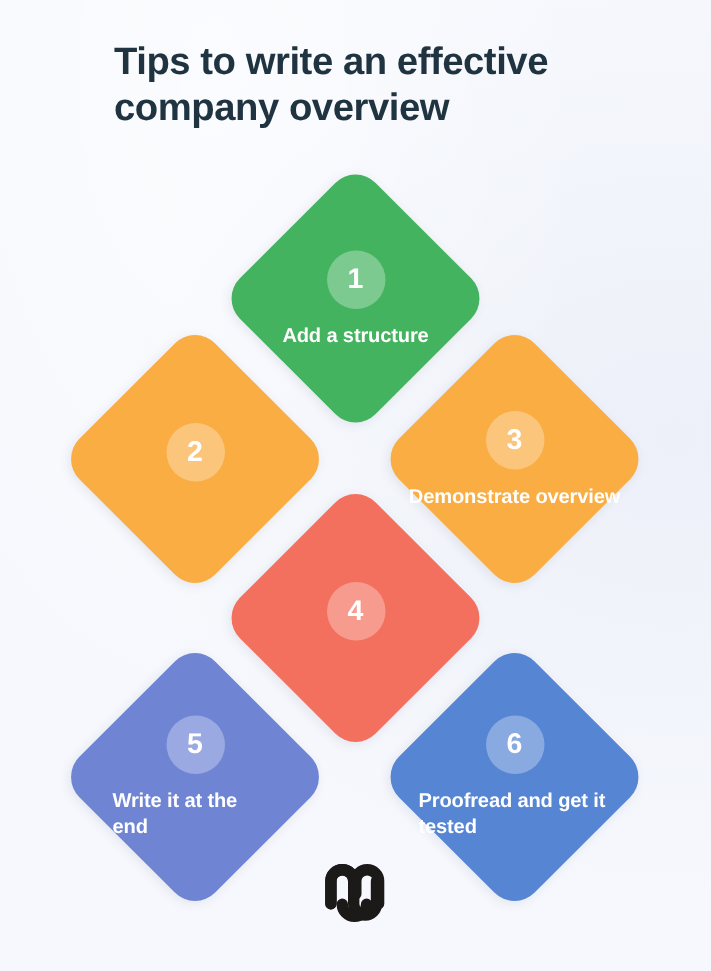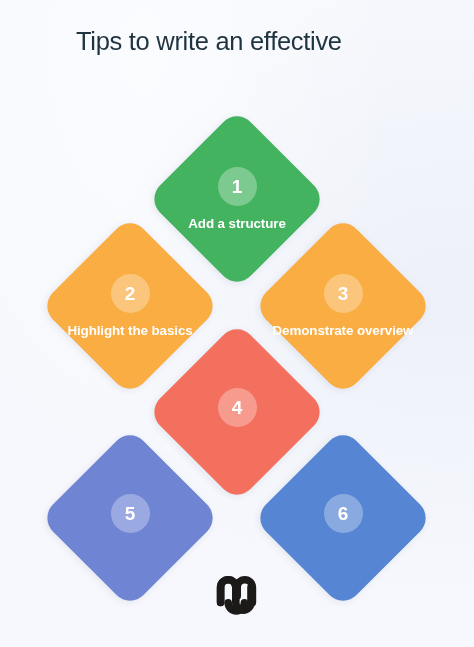--- a/index.html
+++ b/index.html
@@ -36,21 +36,21 @@
   #title-block {
     position: absolute;
     left: 76px;
     top: 26px;
     width: 340px;
     z-index: 5;
   }
   .title-line {
     font-size: 25.5px;
     line-height: 31px;
-    font-weight: normal;
+    font-weight: bold;
     color: #1f3440;
     letter-spacing: -0.3px;
     white-space: nowrap;
   }
 
   
   .diamond {
     position: absolute;
     width: 128px;
     height: 128px;
@@ -119,39 +119,39 @@
     z-index: 6;
   }
 </style>
 </head>
 <body style="background: rgb(246, 248, 253);">
 
 <div id="canvas" style="background: rgb(246, 248, 253);">
 
   <div id="title-block">
     <div class="title-line" style="color: rgb(31, 52, 64);">Tips to write an effective</div>
+    <div class="title-line" style="color: rgb(31, 52, 64);">company overview</div>
   </div>
 
   <div class="diamond-wrap" style="left:145px; top:107px;">
     <div class="diamond diamond-pos" style="background: rgb(68, 179, 95);"></div>
     <div class="diamond-content">
       <div class="num-circle">
         <span>1</span>
       </div>
       <div class="card-label">Add a structure</div>
     </div>
   </div>
 
   <div class="diamond-wrap" style="left:38px; top:214px;">
     <div class="diamond diamond-pos" style="background: rgb(249, 173, 67);"></div>
     <div class="diamond-content">
       <div class="num-circle">
         <span>2</span>
       </div>
-      <div class="card-label">Highlight the basics</div>
     </div>
   </div>
 
   <div class="diamond-wrap" style="left:251px; top:214px;">
     <div class="diamond diamond-pos" style="background: rgb(249, 173, 67);"></div>
     <div class="diamond-content">
       <div class="num-circle">
         <span>3</span>
       </div>
       <div class="card-label">Demonstrate overview</div>
@@ -166,29 +166,31 @@
       </div>
     </div>
   </div>
 
   <div class="diamond-wrap" style="left:38px; top:426px;">
     <div class="diamond diamond-pos" style="background: rgb(111, 133, 212);"></div>
     <div class="diamond-content">
       <div class="num-circle">
         <span>5</span>
       </div>
+      <div class="card-label" style="max-width:110px;">Write it at the end</div>
     </div>
   </div>
 
   <div class="diamond-wrap" style="left:251px; top:426px;">
     <div class="diamond diamond-pos" style="background: rgb(86, 133, 212);"></div>
     <div class="diamond-content">
       <div class="num-circle">
         <span>6</span>
       </div>
+      <div class="card-label" style="max-width:128px;">Proofread and get it tested</div>
     </div>
   </div>
 
   <div id="logo">
     <svg viewBox="0 0 48 48" width="48" height="48" aria-hidden="true">
       <g fill="none" stroke-linecap="round" stroke-width="7.6" stroke="#1c1a19">
         <path d="M7.6 34.5 V19.4 a7.6 7.6 0 0 1 15.2 0 V34.5 a7.6 7.6 0 0 0 15.2 0 V19.4" stroke-linejoin="round"></path>
         <path d="M7.6 34.5 V19.4 a7.6 7.6 0 0 1 15.2 0 V28"></path>
         <path d="M24.2 28 V19.4 a7.6 7.6 0 0 1 15.2 0 V34.5"></path>
         <path d="M15.2 34.8 a8.1 8.1 0 0 0 16.2 0"></path>

